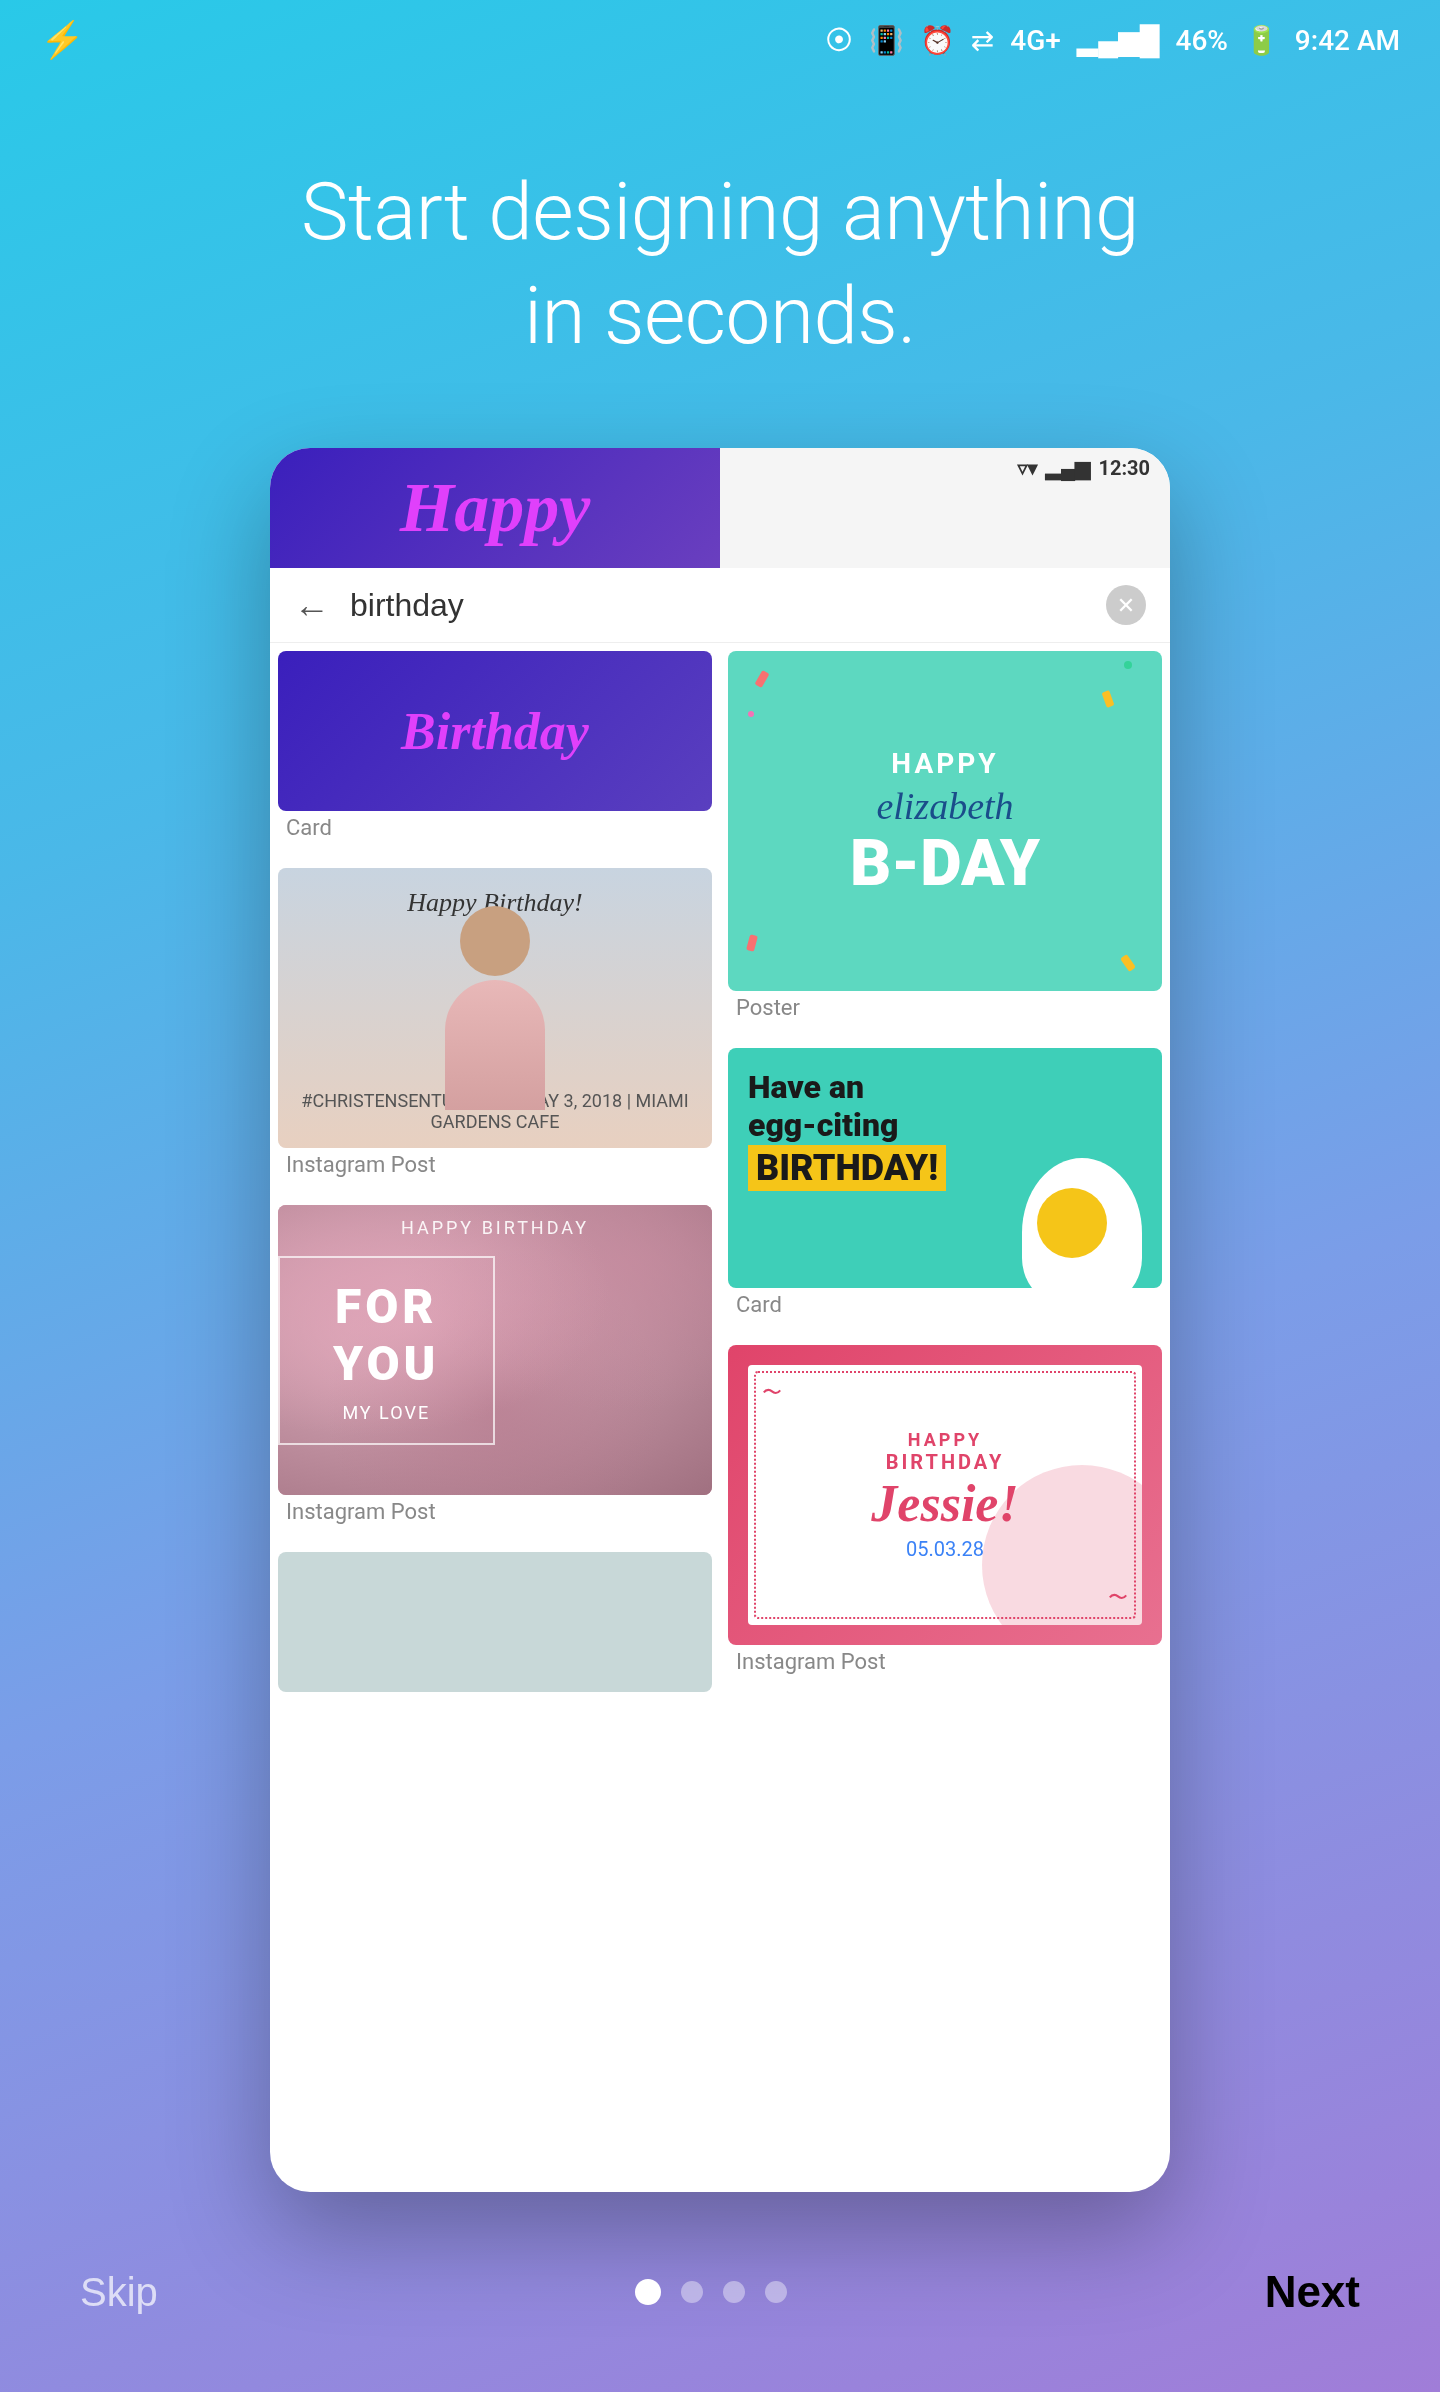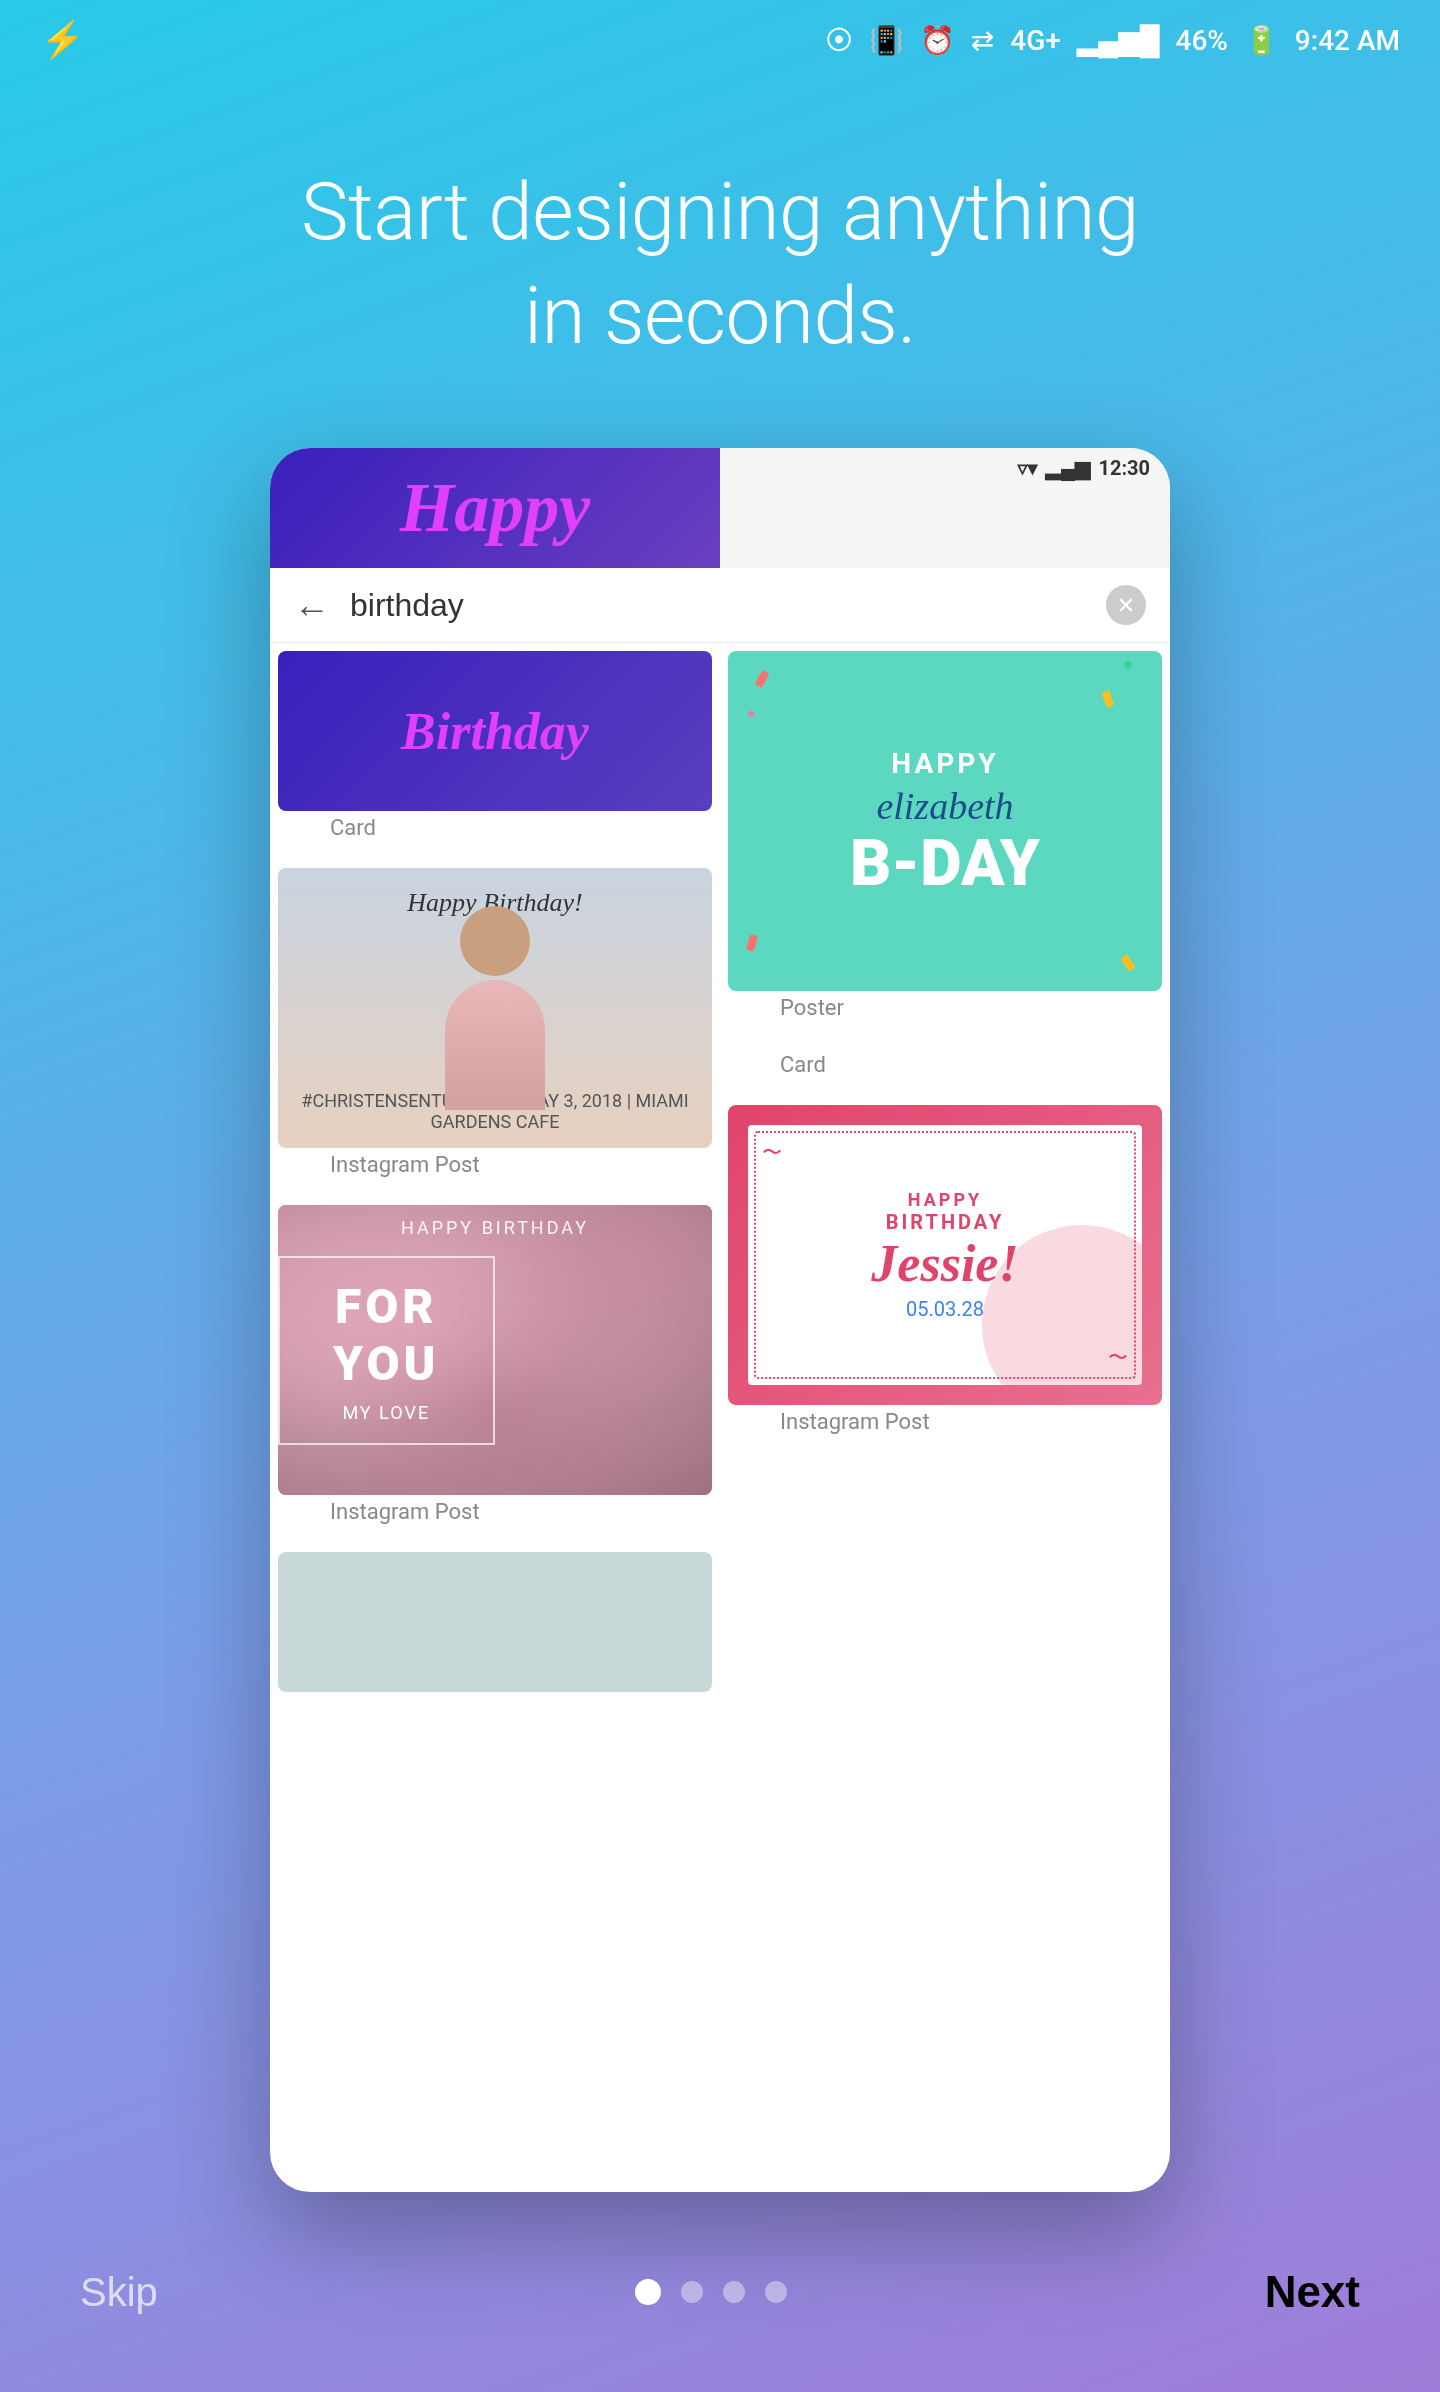--- a/index.html
+++ b/index.html
@@ -139,21 +139,20 @@
     }
     .design-card {
       border-radius: 8px;
       overflow: hidden;
       width: 100%;
     }
     .design-label {
       font-size: 22px;
       color: #888;
       padding: 4px 8px 12px 8px;
-      margin-left: 44px;
     }
 
     
     .card-birthday-blue {
       height: 160px;
       background: linear-gradient(135deg, #3a1fbc, #5a3fbf);
       display: flex;
       align-items: center;
       justify-content: center;
     }
@@ -489,20 +488,29 @@
             <div style="display:flex; flex-direction:column; align-items:center; justify-content:center; gap:4px; position:relative; z-index:1;">
               <div style="font-size:28px; color:white; font-weight:bold; letter-spacing:3px; text-transform:uppercase;">HAPPY</div>
               <div style="font-size:38px; color:#1a4d8a; font-style:italic; font-family:'Georgia',serif;">elizabeth</div>
               <div style="font-size:64px; color:white; font-weight:900; text-transform:uppercase; line-height:1;">B-DAY</div>
             </div>
           </div>
           <div class="design-label">Poster</div>
         </div>
 
         <div class="design-item">
+          <div class="design-card card-egg" style="height:240px;">
+            <div class="egg-shape"></div>
+            <div class="egg-yolk"></div>
+            <div class="egg-text">
+              <div class="egg-title">Have an</div>
+              <div class="egg-title">egg-citing</div>
+              <div class="egg-birthday">BIRTHDAY!</div>
+            </div>
+          </div>
           <div class="design-label">Card</div>
         </div>
 
         <div class="design-item">
           <div class="design-card card-jessie" style="height:300px;">
             <div class="inner-card">
               <div class="dot-border"></div>
 
               <div style="position:absolute; top:14px; left:14px; color:#e0446a; font-size:20px;">〜</div>
               <div style="position:absolute; bottom:14px; right:14px; color:#e0446a; font-size:20px;">〜</div>

